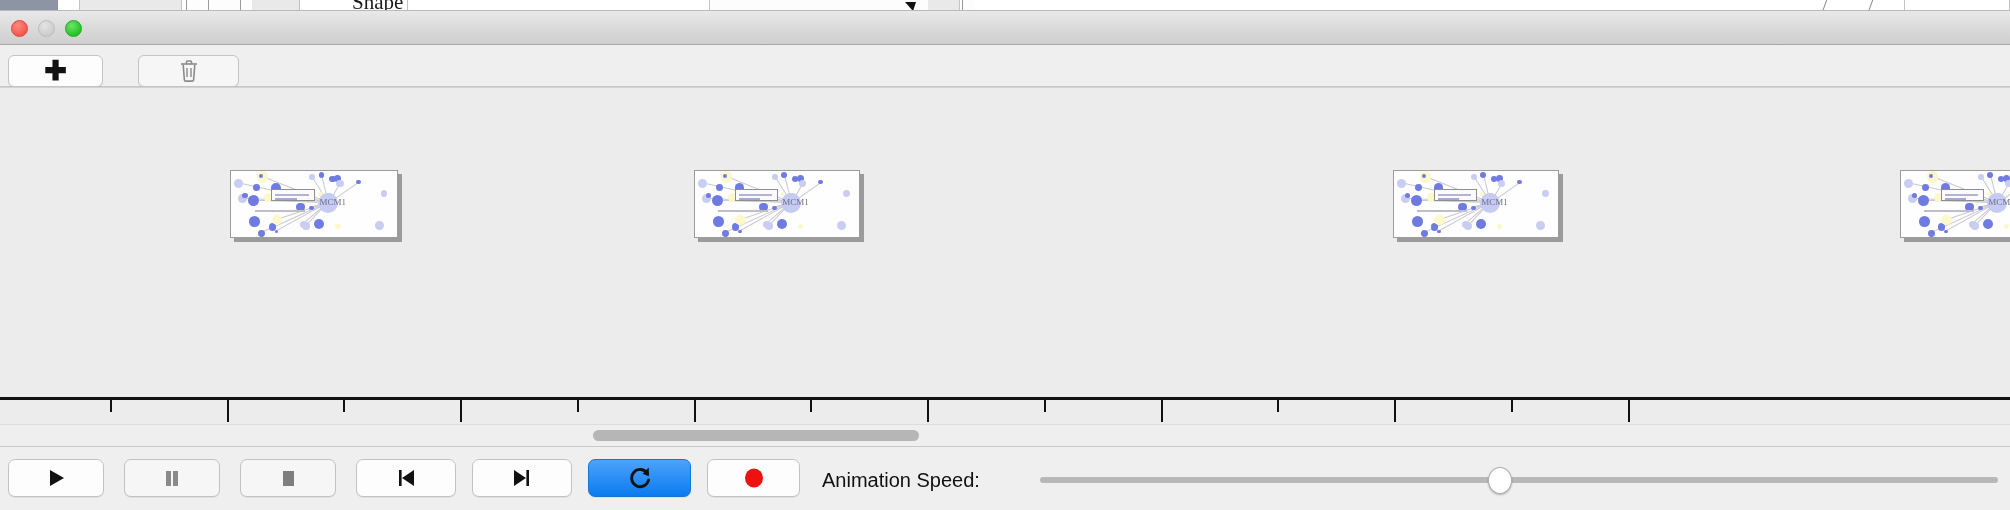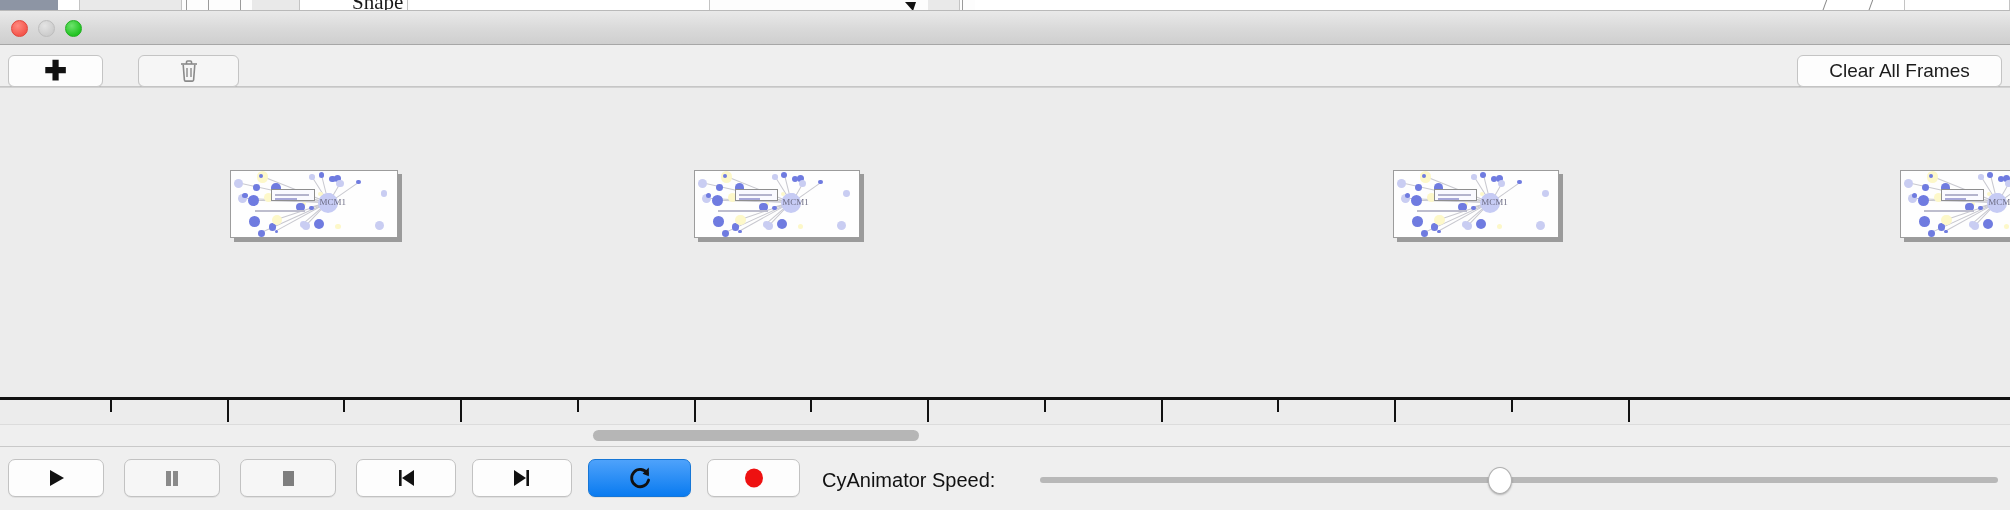--- a/index.html
+++ b/index.html
@@ -185,21 +185,20 @@
       <span class="plus-glyph">✚</span>
     </div>
     <div class="btn btn-trash disabled">
       <svg width="20" height="24" viewBox="0 0 20 24">
         <path d="M2 5 H18" stroke="#8a8a8a" stroke-width="1.6" fill="none"></path>
         <path d="M7.5 5 V3 a1 1 0 0 1 1 -1 h3 a1 1 0 0 1 1 1 V5" stroke="#8a8a8a" stroke-width="1.6" fill="none"></path>
         <path d="M4.2 5.8 L5.4 21 a1.2 1.2 0 0 0 1.2 1.1 h6.8 a1.2 1.2 0 0 0 1.2 -1.1 L15.8 5.8" stroke="#8a8a8a" stroke-width="1.6" fill="none"></path>
         <path d="M8 9 V18 M12 9 V18" stroke="#8a8a8a" stroke-width="1.4" fill="none"></path>
       </svg>
     </div>
-    <div class="btn btn-clear">Clear All Frames</div>
   </div>
 
   <div class="timeline">
     <div class="tl-topline"></div>
 
     <div id="frames-host">
         <div class="frame" style="left: 230px; top: 83px; width: 168px; height: 68px;">
           <div class="frame-inner">
             <div class="edge" style="left: 97.44px; top: 31.96px; width: 17.572px; transform: rotate(164.529deg);"></div>
             <div class="edge" style="left: 97.44px; top: 31.96px; width: 4.56095px; transform: rotate(-109.073deg);"></div>
@@ -520,19 +519,19 @@
           </span>
         </div>
         <div class="cbtn" style="left: 707px; width: 93px;">
           <span style="display: flex;">
             <svg width="24" height="24" viewBox="0 0 24 24">
               <ellipse cx="12" cy="12" rx="9" ry="9.5" fill="#ee1111"></ellipse>
             </svg>
           </span>
         </div>
       </div>
-    <div class="speed-label" style="left:822px;">CyAnimator Speed:</div>
+    <div class="speed-label" style="left:822px;">Animation Speed:</div>
     <div class="slider-track" id="speed-track" style="left: 1040px; width: 958px;">
     </div>
     <div class="slider-thumb" id="speed-thumb" style="left: 1487.84px;"></div>
   </div>
 
 </div>
 
 </body></html>

